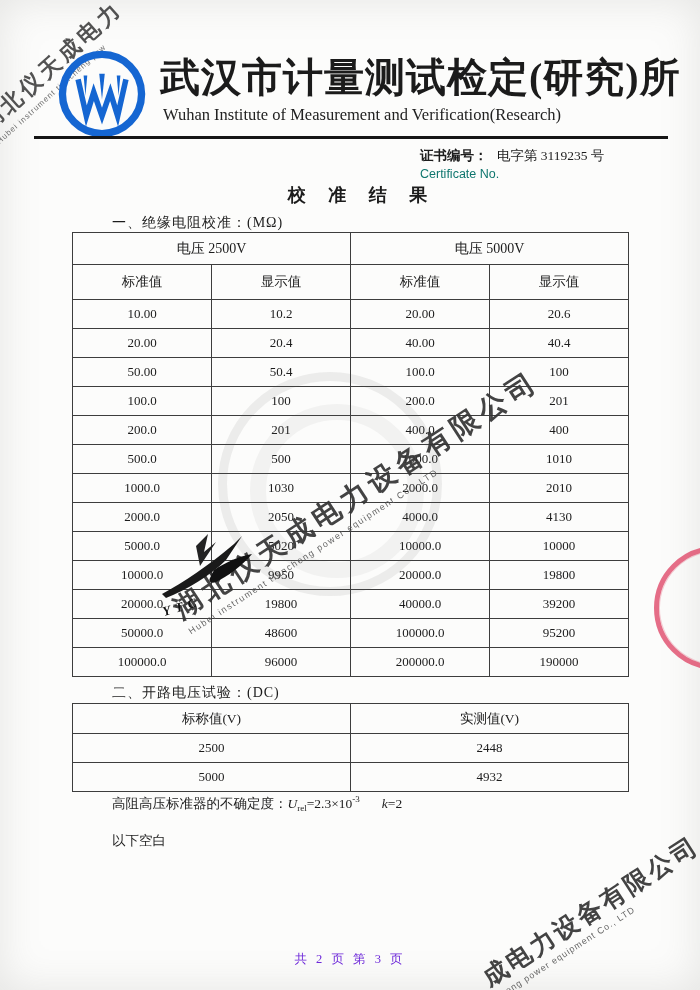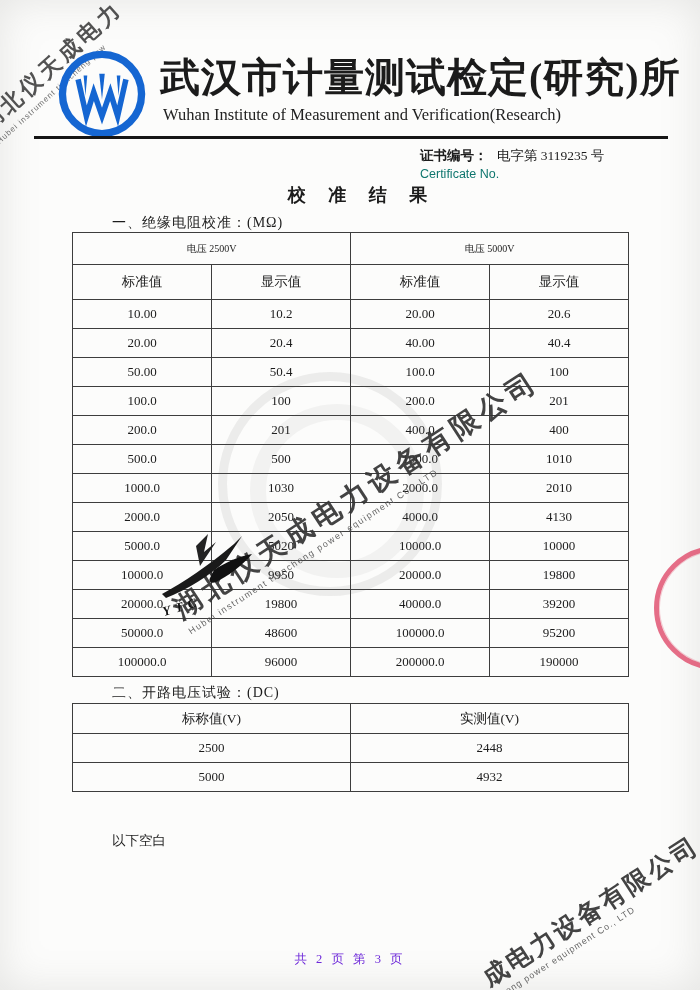--- a/index.html
+++ b/index.html
@@ -33,21 +33,21 @@
   .sec-heading{left:112px;font-size:14px;letter-spacing:1px;white-space:nowrap;}
   .sec1-heading{top:214px;}
   .sec2-heading{top:684px;}
 
   
   table{border-collapse:collapse;table-layout:fixed;background:transparent;}
   .tbl{left:72px;width:557px;}
   .tbl1{top:232px;}
   .tbl2{top:703px;}
   td,th{border:1px solid #3d3d3d;text-align:center;font-weight:normal;font-size:13px;padding:0;overflow:hidden;}
-  .tbl1 .group-row th{height:31px;font-size:10px;}
+  .tbl1 .group-row th{height:31px;font-size:14px;}
   .tbl1 .head-row th{height:34px;font-size:13.5px;}
   .tbl1 td{height:28px;}
   .tbl2 th{height:29px;font-size:13.5px;}
   .tbl2 td{height:28px;}
 
   
   .note{left:112px;top:794px;font-size:13.5px;white-space:nowrap;}
   .note i{font-family:"Liberation Serif",serif;}
   .note sub{font-size:9px;}
   .note sup{font-size:9px;}
@@ -216,20 +216,23 @@
       <td>2500</td>
       <td>2448</td>
     </tr>
     <tr>
       <td>5000</td>
       <td>4932</td>
     </tr>
   </tbody>
     </table>
 
+  <div class="abs note">
+    <span>高阻高压标准器的不确定度：</span><i>U</i><sub>rel</sub><span>=2.3×10</span><sup>-3</sup><span class="k-part"><i>k</i><span>=2</span></span>
+  </div>
   <div class="abs blank-note">以下空白</div>
 
   <div class="abs page-footer">共 2 页 第 3 页</div>
 
   <div class="abs wm-circle"></div>
   <div class="abs wm-circle-inner"></div>
 
   <div class="abs wm wm-center">
     <div class="cn">湖北仪天成电力设备有限公司</div>
     <div class="en">Hubei instrument tiancheng power equipment Co., LTD</div>

